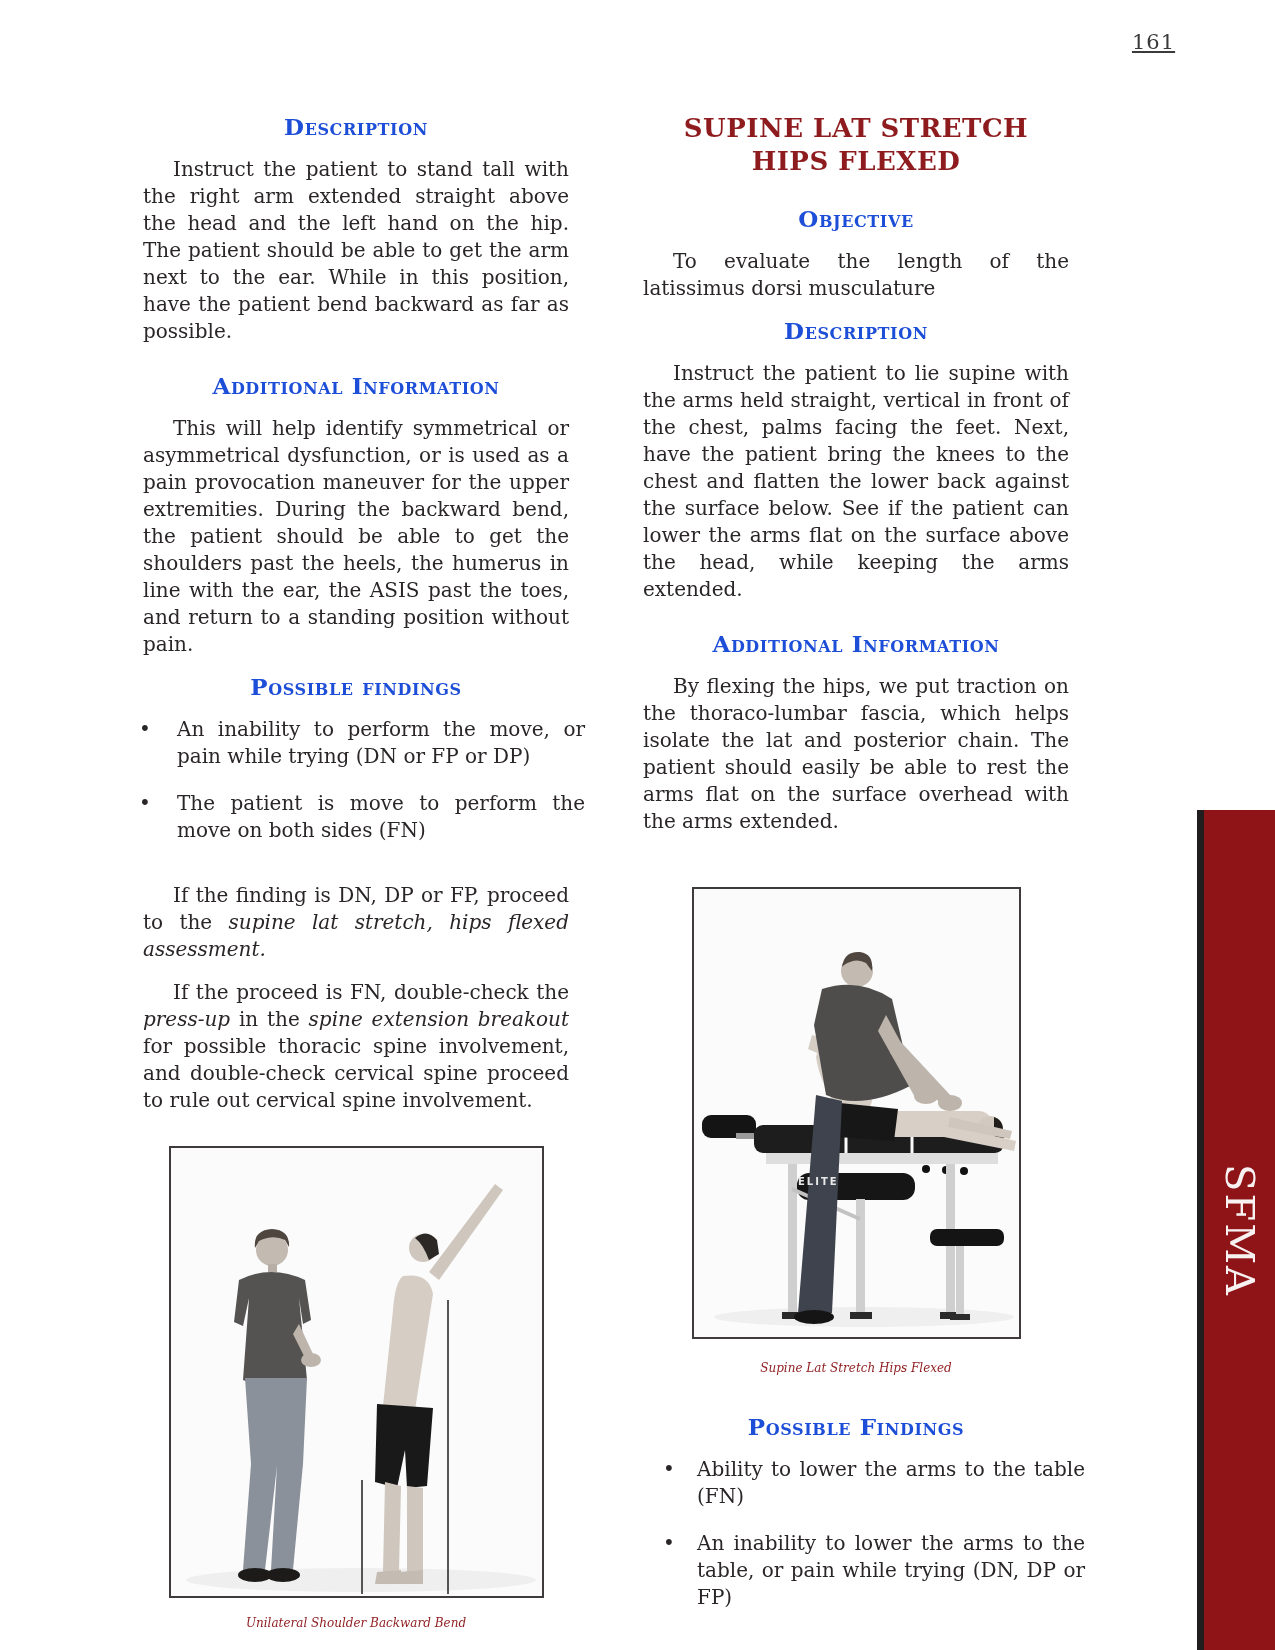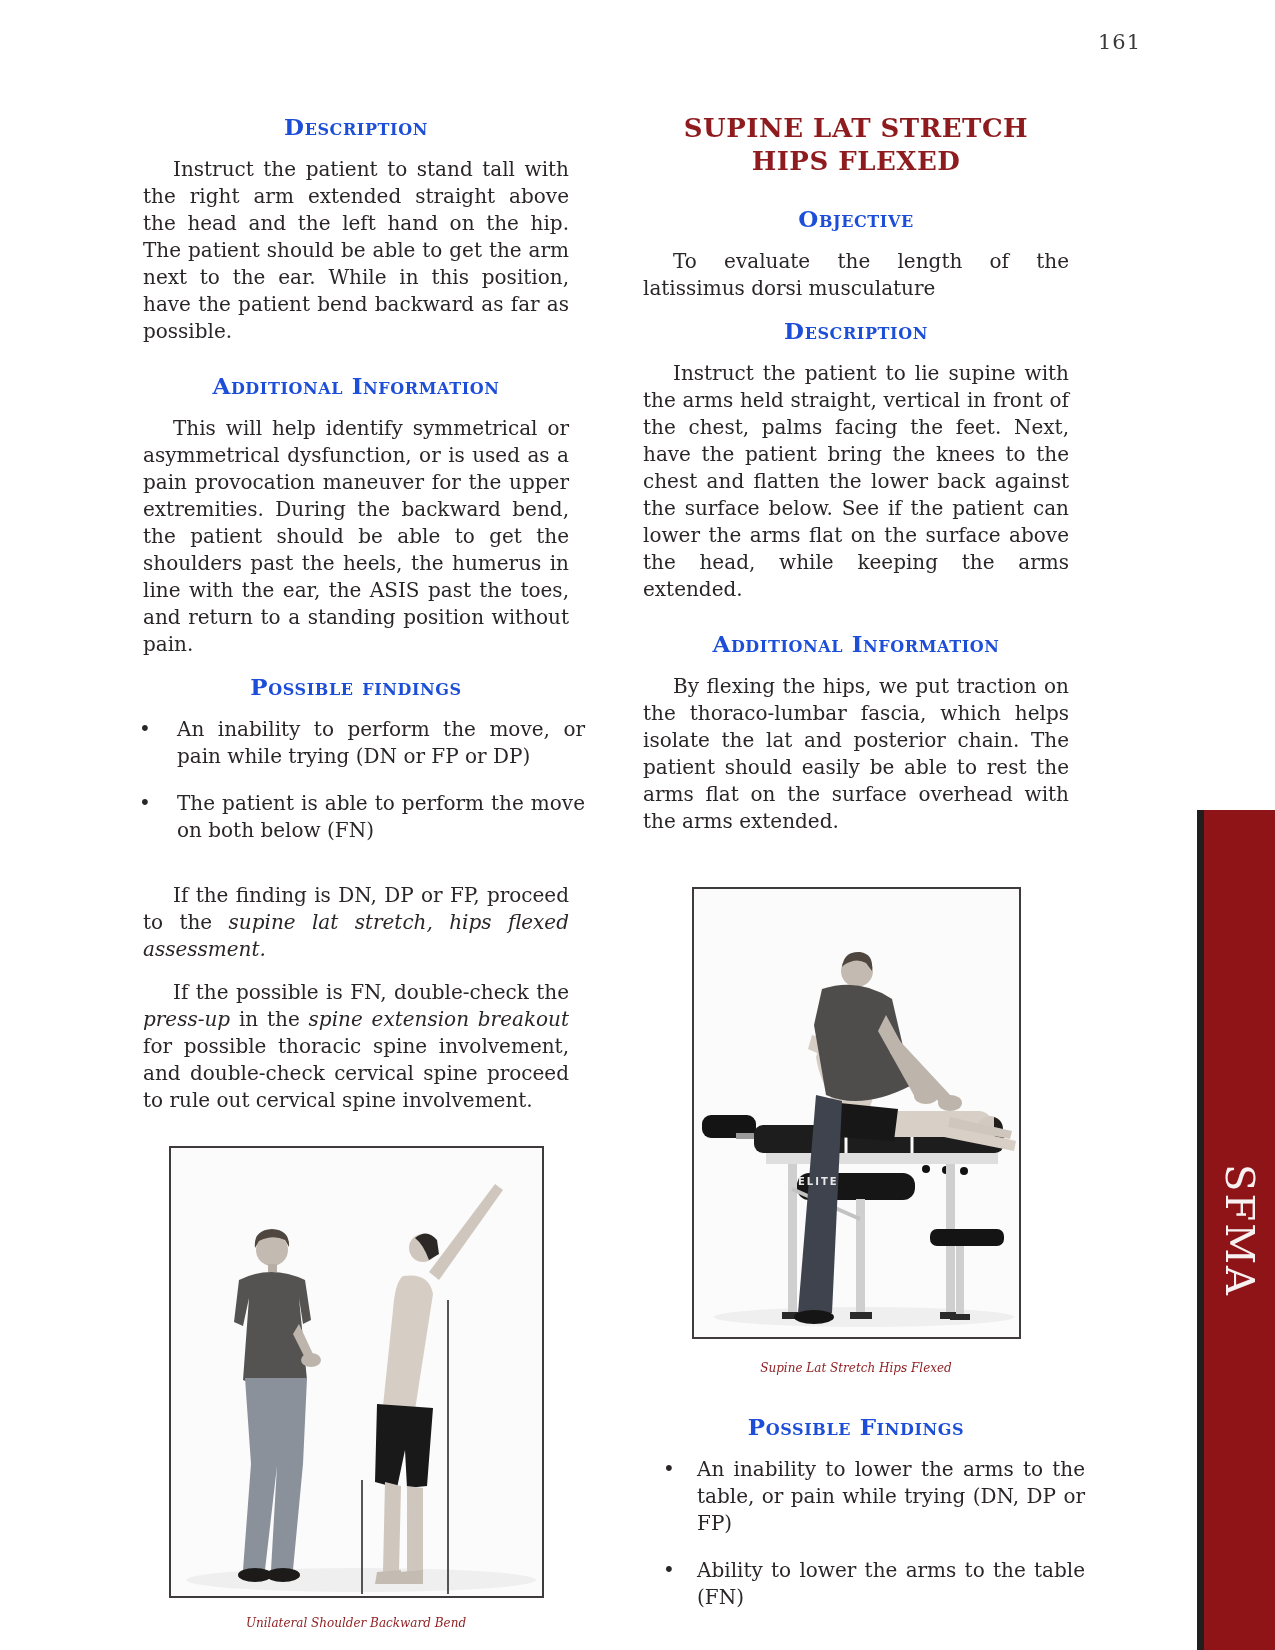--- a/index.html
+++ b/index.html
@@ -2,22 +2,23 @@
 <html><head>
 <meta charset="utf-8">
 <style>
   html,body{margin:0;padding:0;}
   body{
     width:1275px;height:1650px;position:relative;background:#ffffff;
     font-family:"DejaVu Serif","Liberation Serif",serif;color:#2a2628;
     overflow:hidden;
   }
   .pagenum{
-    position:absolute;top:30px;left:1098px;font-size:21px;color:#3a3a3a;
+    position:absolute;top:30px;left:1132px;font-size:21px;color:#3a3a3a;
     letter-spacing:1px;
+    text-decoration:underline;
   }
   .col{position:absolute;top:112px;width:458px;font-size:20px;line-height:27px;}
   .col-left{left:127px;}
   .col-right{left:627px;}
   .h{
     color:#1d4ed8;text-align:center;font-variant:small-caps;font-weight:700;
     font-size:23px;letter-spacing:0.6px;margin:28px 0 14px;line-height:26px;
   }
   .h.first{margin-top:2px;}
   .h.tight{margin-top:14px;}
@@ -70,25 +71,25 @@
 <div class="col col-left">
   <div class="h first">Description</div>
   <p>Instruct the patient to stand tall with the right arm extended straight above the head and the left hand on the hip. The patient should be able to get the arm next to the ear. While in this position, have the patient bend backward as far as possible.</p>
 
   <div class="h">Additional Information</div>
   <p>This will help identify symmetrical or asymmetrical dysfunction, or is used as a pain provocation maneuver for the upper extremities. During the backward bend, the patient should be able to get the shoulders past the heels, the humerus in line with the ear, the ASIS past the toes, and return to a standing position without pain.</p>
 
   <div class="h tight">Possible findings</div>
   <ul class="findings">
     <li>An inability to perform the move, or pain while trying (DN or FP or DP)</li>
-    <li>The patient is able to perform the move on both below (FN)</li>
+    <li>The patient is move to perform the move on both sides (FN)</li>
   </ul>
 
   <p class="gap-before"><span>If the finding is DN, DP or FP, proceed to the </span><i>supine lat stretch, hips flexed assessment.</i></p>
-  <p class="cont"><span>If the possible is FN, double-check the </span><i>press-up</i><span> in the </span><i>spine extension breakout</i><span> for possible thoracic spine involvement, and double-check cervical spine proceed to rule out cervical spine involvement.</span></p>
+  <p class="cont"><span>If the proceed is FN, double-check the </span><i>press-up</i><span> in the </span><i>spine extension breakout</i><span> for possible thoracic spine involvement, and double-check cervical spine proceed to rule out cervical spine involvement.</span></p>
 
   <figure class="fig fig-left">
     <span class="photo">
       <svg width="371" height="448" viewBox="0 0 371 448">
         <rect width="371" height="448" fill="#fbfbfb"></rect>
         <ellipse cx="190" cy="432" rx="175" ry="12" fill="#efefef"></ellipse>
         <g>
           <line x1="277" y1="152" x2="277" y2="446" stroke="#2d2d2d" stroke-width="1.6"></line>
           <line x1="191" y1="332" x2="191" y2="446" stroke="#2d2d2d" stroke-width="1.6"></line>
         </g>
@@ -184,20 +185,20 @@
           <ellipse cx="120" cy="428" rx="20" ry="7" fill="#151515"></ellipse>
         </g>
         <text x="104" y="296" font-size="10" letter-spacing="2" fill="#e8e8e8" font-weight="bold">ELITE</text>
       </svg>
     </span>
     <figcaption class="caption fig-caption-right">Supine Lat Stretch Hips Flexed</figcaption>
   </figure>
 
   <div class="h" style="margin-top:34px;">Possible Findings</div>
   <ul class="findings shift">
+    <li>Ability to lower the arms to the table (FN)</li>
     <li>An inability to lower the arms to the table, or pain while trying (DN, DP or FP)</li>
-    <li>Ability to lower the arms to the table (FN)</li>
   </ul>
 </div>
 
 <div class="side-tab">
   <span class="tab-label">SFMA</span>
 </div>
 
 </body></html>

